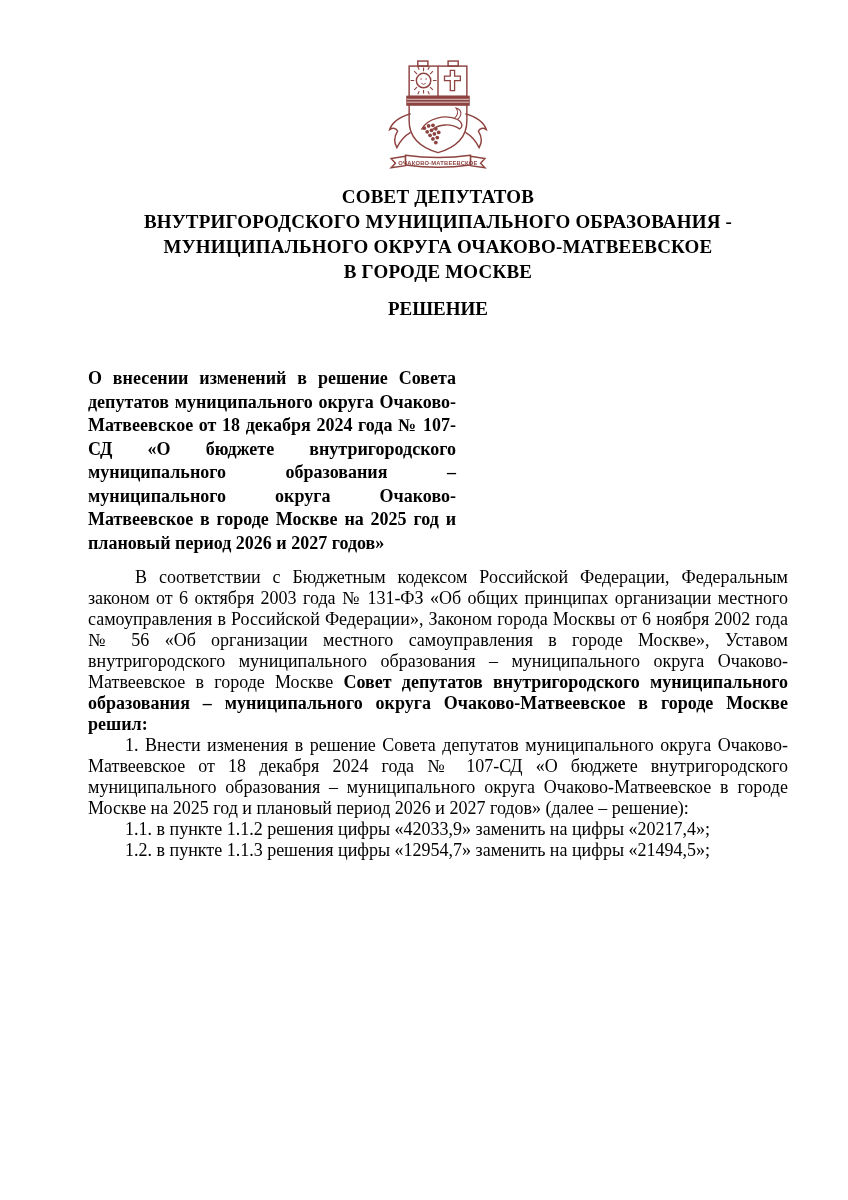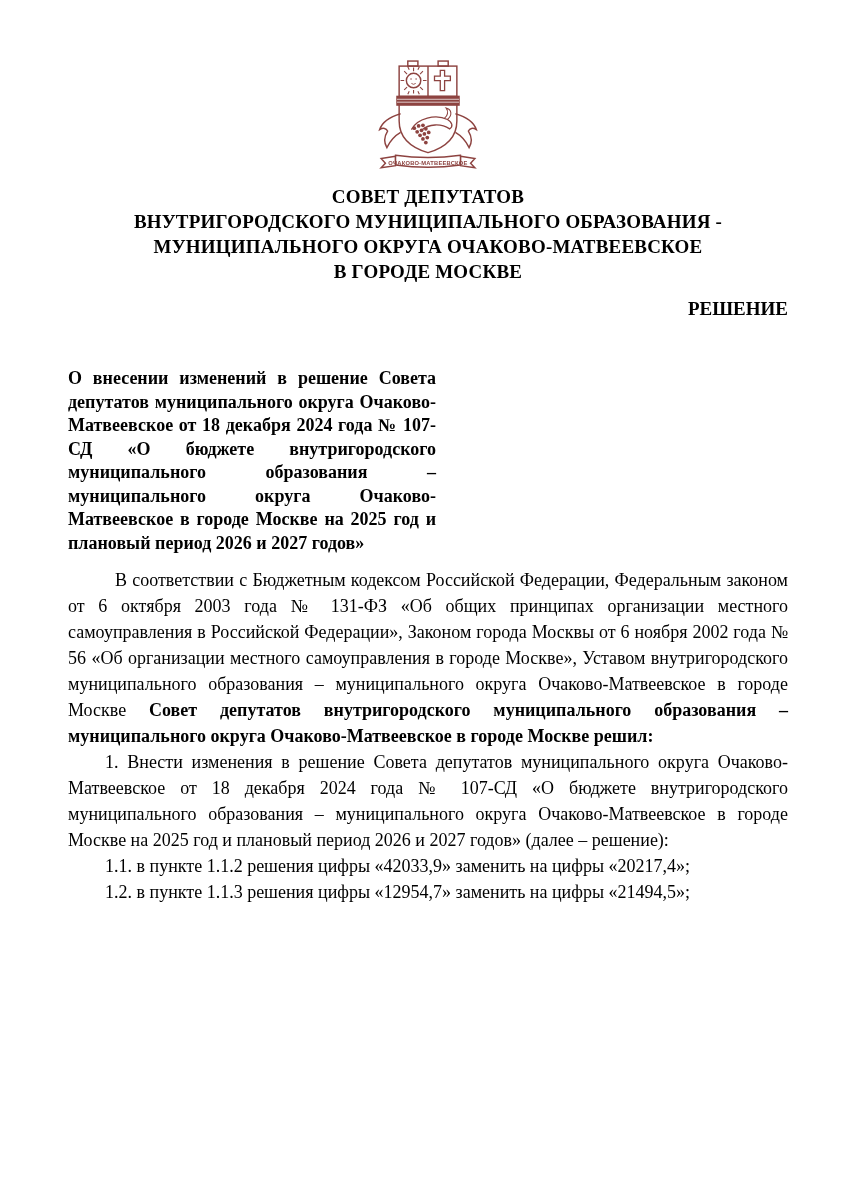--- a/index.html
+++ b/index.html
@@ -9,38 +9,38 @@
   }
   .page {
     position: relative;
     width: 848px;
     height: 1200px;
     margin: 0 auto;
     background: #ffffff;
     color: #000000;
     font-family: "Liberation Serif", "DejaVu Serif", serif;
     box-sizing: border-box;
-    padding: 56px 60px 0 68px;
+    padding: 56px 60px 0 88px;
     overflow: hidden;
   }
   .emblem-wrap {
     text-align: center;
     height: 116px;
   }
   .org-header {
     margin-top: 12px;
     text-align: center;
     font-weight: bold;
     font-size: 19px;
     line-height: 25px;
     letter-spacing: 0.2px;
   }
   .doc-type {
     margin-top: 13px;
-    text-align: right;
+    text-align: center;
     font-weight: bold;
     font-size: 19px;
     line-height: 24px;
   }
   .date-line {
     margin-top: 20px;
     font-weight: bold;
     font-size: 18px;
     line-height: 24px;
   }
@@ -51,21 +51,21 @@
     font-size: 18px;
     line-height: 23.5px;
     text-align: justify;
   }
   .body-text {
     margin-top: 12px;
   }
   .body-text p {
     margin: 0;
     font-size: 18px;
-    line-height: 26px;
+    line-height: 21px;
     text-align: justify;
   }
   .body-text p.intro {
     text-indent: 47px;
   }
   .body-text p.item {
     text-indent: 37px;
   }
   .b { font-weight: bold; }
 </style>

